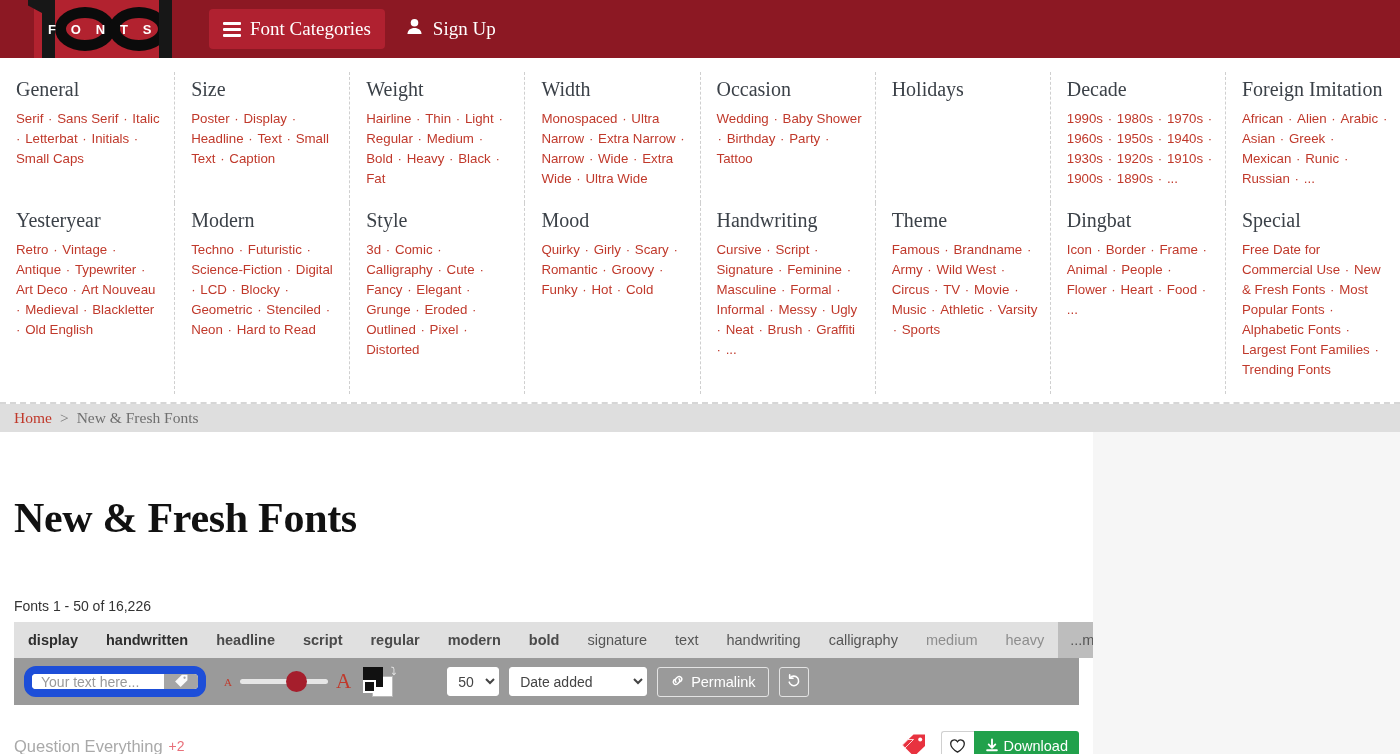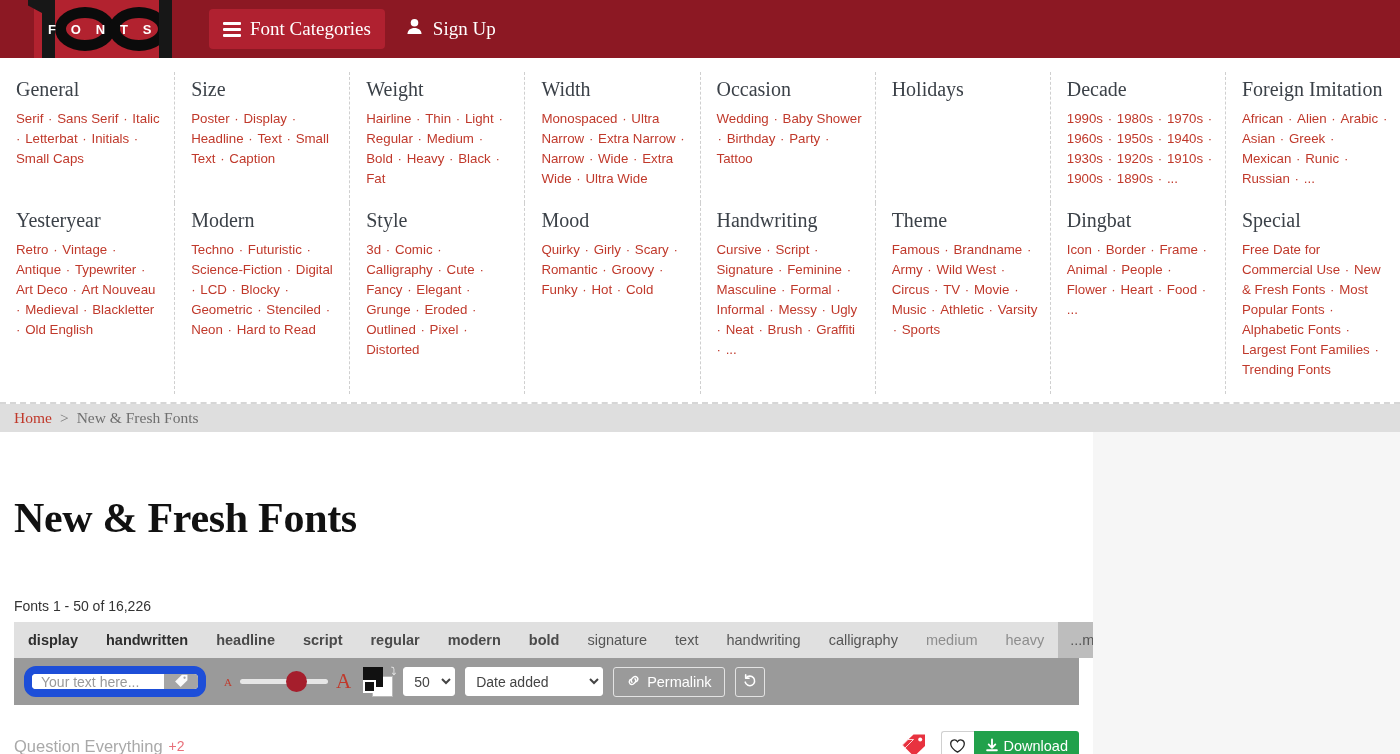--- a/index.html
+++ b/index.html
@@ -145,21 +145,21 @@
   .sw-fg { position:absolute; left:0; top:0; width:20px; height:20px; background:#111; }
   .sw-bg { position:absolute; left:9px; top:9px; width:21px; height:21px; background:#fff; border:1px solid #b9b9b9; }
   .sw-mini { position:absolute; left:0; top:13px; width:13px; height:13px; background:#111; border:2px solid #fff; }
   .sw-arrow { position:absolute; right:-3px; top:-2px; font-size:11px; color:#eee; }
 
   select.ctl, .ctl-box {
     height:29px; background:#fff; border:1px solid #fff; border-radius:3px;
     font-size:14px; color:#444; font-family:"Liberation Sans", sans-serif;
     padding:0 6px; outline:0;
   }
-  select.sz { width:52px; }
+  select.sz { width:52px;margin-left:44px; }
   select.sort { width:138px; }
   .btn-outline {
     height:30px; border:1px solid #e3e3e3; border-radius:3px; color:#fff;
     background:transparent; display:flex; align-items:center; gap:6px;
     padding:0 12px; font-size:14.5px; cursor:pointer;
   }
   .btn-sq {
     width:30px; height:30px; border:1px solid #e3e3e3; border-radius:3px;
     color:#fff; background:transparent; display:flex; align-items:center;
     justify-content:center; font-size:16px; cursor:pointer;

